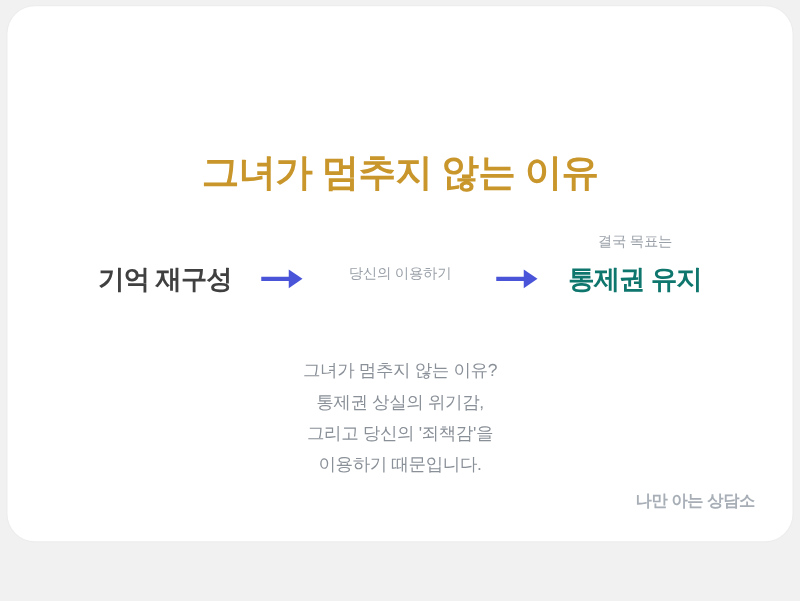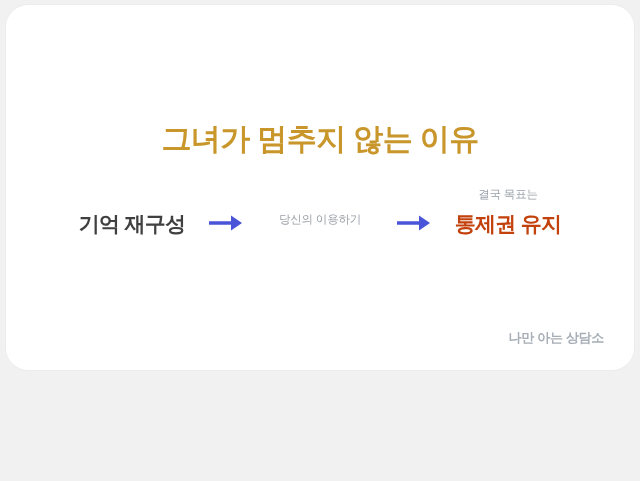--- a/index.html
+++ b/index.html
@@ -13,21 +13,21 @@
     background: #f1f1f1;
     font-family: "Liberation Sans", "DejaVu Sans", sans-serif;
     overflow: hidden;
   }
 
   .card {
     position: absolute;
     left: 6px;
     top: 5px;
     width: 628px;
-    height: 365px;
+    height: 428px;
     background: #ffffff;
     border-radius: 22px;
     box-shadow: 0 0 0 1px #ededed;
     overflow: hidden;
   }
 
   
   .title {
     position: absolute;
     left: 0;
@@ -69,21 +69,21 @@
   }
   .step-value {
     font-size: 21px;
     font-weight: bold;
     letter-spacing: -0.7px;
     line-height: 1.2;
     white-space: nowrap;
   }
   .step-value.red-soft  { color: #404040; }
   .step-value.gold      { color: #f5cc3f; }
-  .step-value.red-deep  { color: #c2410c; }
+  .step-value.red-deep  { color: #0f766e; }
 
   .flow-arrow {
     flex: 0 0 auto;
     display: flex;
     align-items: center;
     justify-content: center;
     padding: 0 12px 4px 12px;
   }
   .flow-arrow svg { display: block; }
 
@@ -144,16 +144,22 @@
       </svg>
     </div>
 
     <div class="flow-step">
       <span class="step-label">결국 목표는</span>
       <span class="step-value red-deep">통제권 유지</span>
     </div>
 
   </div>
 
+  <div class="body-text">
+    <span class="body-line">그녀가 멈추지 않는 이유?</span>
+    <span class="body-line">통제권 상실의 위기감,</span>
+    <span class="body-line">그리고 당신의 '죄책감'을</span>
+    <span class="body-line">이용하기 때문입니다.</span>
+  </div>
 
   <div class="footer">나만 아는 상담소</div>
 
 </div>
 
 </body></html>

